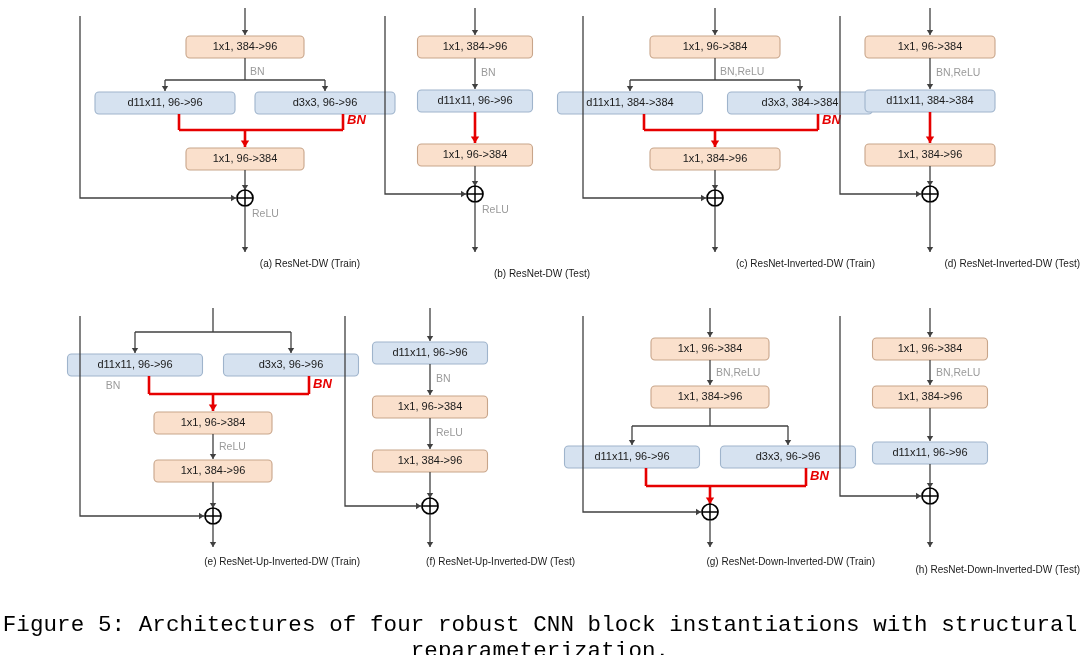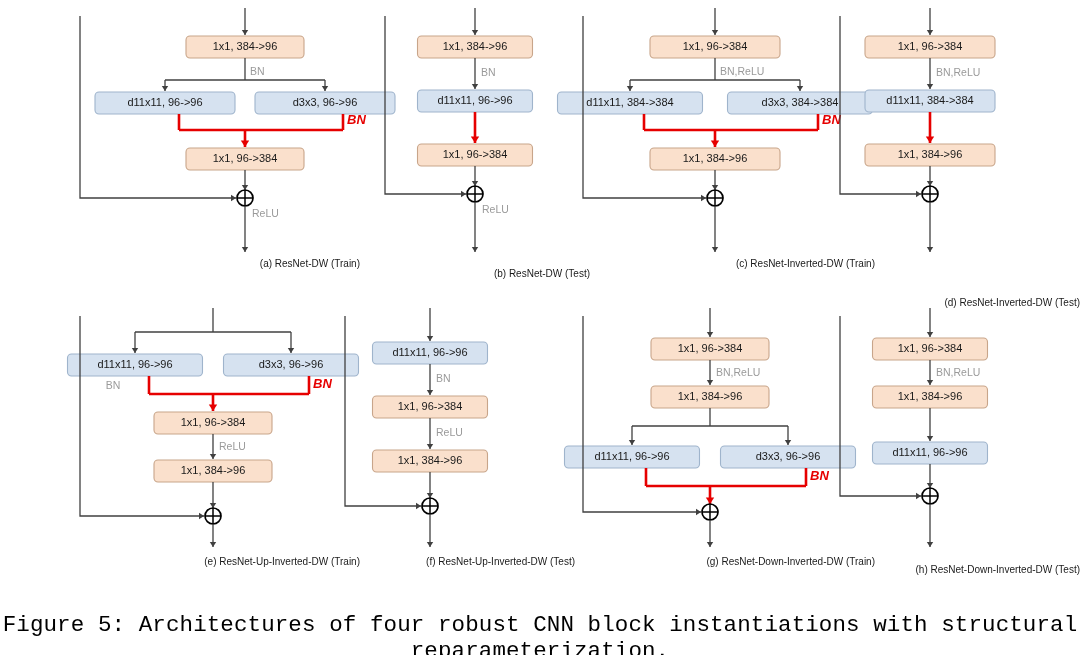--- a/index.html
+++ b/index.html
@@ -183,21 +183,21 @@
         <g>
           <circle cx="70" cy="186" r="8" fill="#fff" stroke="#000" stroke-width="1.7"></circle>
           <path d="M 62 186 L 78 186" stroke="#000" stroke-width="1.5"></path>
           <path d="M 70 178 L 70 194" stroke="#000" stroke-width="1.5"></path>
         </g>
         <path d="M -20 8 L -20 186 L 61 186" fill="none" stroke="#404040" stroke-width="1.3" stroke-linejoin="miter"></path>
         <path d="M 61 186 L 56 189.2 L 56 182.8 Z" fill="#404040"></path>
         <path d="M 70 194 L 70 244" fill="none" stroke="#404040" stroke-width="1.3" stroke-linejoin="miter"></path>
         <path d="M 70 244 L 66.8 239 L 73.2 239 Z" fill="#404040"></path>
       </svg>
-      <div class="panel-caption" style="top: 250px; margin-top: 39px;">(d) ResNet-Inverted-DW (Test)</div>
+      <div class="panel-caption" style="top: 250px;">(d) ResNet-Inverted-DW (Test)</div>
     </div>
     <div class="panel" style="left: 60px; top: 308px; width: 300px;">
       <svg width="300" height="245" viewBox="0 0 300 245">
         <path d="M 153 0 L 153 24" fill="none" stroke="#404040" stroke-width="1.3" stroke-linejoin="miter"></path>
         <path d="M 75 24 L 231 24" fill="none" stroke="#404040" stroke-width="1.3" stroke-linejoin="miter"></path>
         <path d="M 75 24 L 75 45" fill="none" stroke="#404040" stroke-width="1.3" stroke-linejoin="miter"></path>
         <path d="M 75 45 L 71.8 40 L 78.2 40 Z" fill="#404040"></path>
         <path d="M 231 24 L 231 45" fill="none" stroke="#404040" stroke-width="1.3" stroke-linejoin="miter"></path>
         <path d="M 231 45 L 227.8 40 L 234.2 40 Z" fill="#404040"></path>
         <g>

